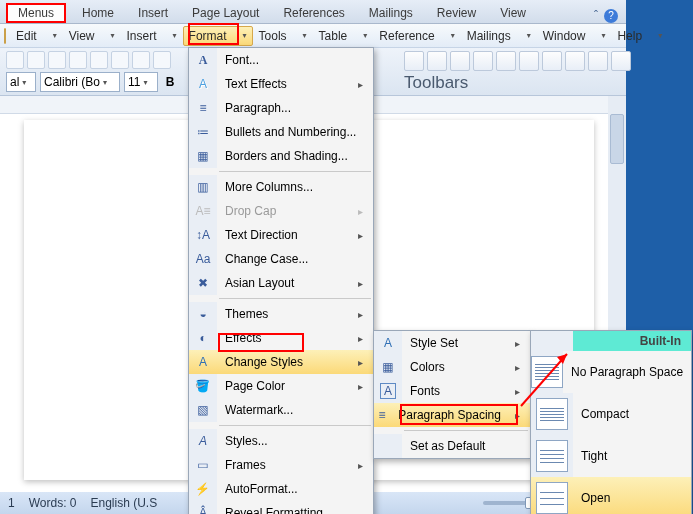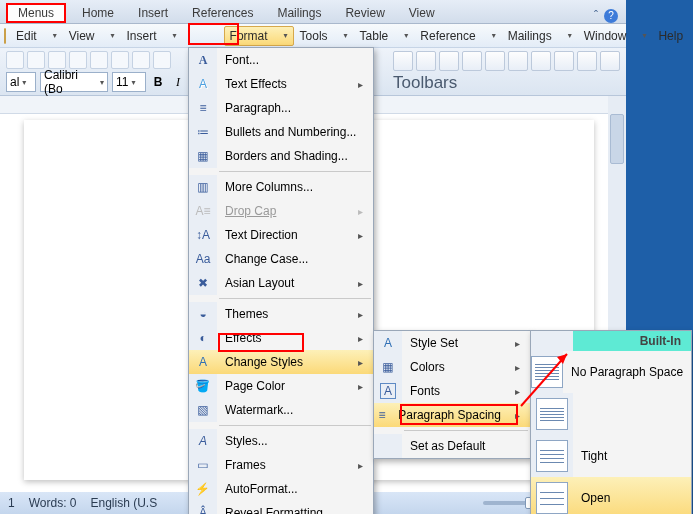--- a/index.html
+++ b/index.html
@@ -7,21 +7,21 @@
   .app{position:absolute;left:0;top:0;width:626px;height:514px;background:#fff;}
   .tabRow{height:24px;background:linear-gradient(#e6edf7,#d2ddeb);display:flex;align-items:flex-end;padding:0 6px;border-bottom:1px solid #a9b8cc;}
   .tab{padding:3px 12px;color:#3b3b3b;cursor:default;}
   .tab.first{border:2px solid red;margin-right:4px;padding:1px 10px;background:#fdfdfd;}
   .help{margin-left:auto;display:flex;align-items:center;gap:6px;padding-right:2px;}
   .helpCircle{width:14px;height:14px;border-radius:50%;background:#3d7bd9;color:#fff;text-align:center;line-height:14px;font-size:10px;}
   
   .menuBar{height:24px;background:linear-gradient(#f7fafc,#e3ecf7);display:flex;align-items:center;padding:0 4px;border-bottom:1px solid #c6d4e6;}
   .mItem{padding:3px 6px;color:#2b2b2b;display:flex;align-items:center;gap:16px;}
   .mItem .dd{font-size:8px;color:#555;}
-  .mItem.active{background:linear-gradient(#fdf0b8,#fbd978);border:1px solid #d6a84b;border-radius:2px;padding:2px 5px;margin-left:41px;}
+  .mItem.active{background:linear-gradient(#fdf0b8,#fbd978);border:1px solid #d6a84b;border-radius:2px;padding:2px 5px;}
   .fileIcon{width:16px;height:16px;background:#f7c35b;border:1px solid #caa04a;border-radius:2px;margin-right:4px;}
   
   .toolStrip{height:48px;background:linear-gradient(#eef3fa,#dbe5f1);border-bottom:1px solid #b7c6da;display:flex;align-items:center;padding:0 6px;}
   .tbtn{width:18px;height:18px;background:#f5f8fc;border:1px solid #c5d2e3;border-radius:2px;}
   .vsep{width:1px;height:28px;background:#b8c6d8;margin:0 3px;}
   .combo{height:20px;background:#fff;border:1px solid #9bb0ca;display:flex;align-items:center;padding:0 3px;font-size:11px;}
   .combo .dd{font-size:8px;margin-left:3px;color:#555;}
   .tbLabel{font-size:17px;color:#4a5a6f;}
   
   .docArea{position:absolute;left:0;top:96px;right:0;bottom:22px;background:#fff;}
@@ -35,21 +35,21 @@
   .zoomSlider .knob{position:absolute;left:42px;top:-4px;width:8px;height:12px;background:#fff;border:1px solid #7f98b8;border-radius:2px;}
   
   
   .menu{position:absolute;background:#f4f4f4;border:1px solid #9aa7b8;box-shadow:2px 3px 6px rgba(0,0,0,0.3);}
   .menu .row{display:flex;align-items:center;height:24px;padding-right:10px;position:relative;}
   .menu .row.sep{height:1px;background:#c9c9c9;margin:3px 2px 3px 30px;padding:0;}
   .menu .iconCol{width:28px;display:flex;justify-content:center;align-items:center;background:#e9eef5;height:100%;}
   .menu .ic{width:16px;height:16px;display:flex;align-items:center;justify-content:center;font-size:12px;color:#3a5c9b;}
   .menu .lbl{padding-left:8px;flex:1;white-space:nowrap;}
   .menu .arrow{font-size:10px;color:#555;margin-left:14px;}
-  .menu .row.disab .lbl{color:#9a9a9a;text-decoration:underline;}
+  .menu .row.disab .lbl{color:#9a9a9a;}
   .menu .row.hl{background:linear-gradient(#fdf0b8,#fbd978);}
   .menu .row.hl .iconCol{background:linear-gradient(#fdf0b8,#fbd978);}
   
   #menuFormat{left:188px;top:47px;width:186px;}
   #menuCS{left:373px;top:330px;width:158px;}
   #menuPS{left:530px;top:330px;width:162px;}
   
   #menuPS .row{height:42px;}
   #menuPS .iconCol{width:42px;}
   #menuPS .prevBox{width:32px;height:32px;background:#fff;border:1px solid #8ea6c4;display:flex;flex-direction:column;justify-content:center;gap:2px;padding:3px;}
@@ -71,20 +71,21 @@
 </style>
 </head>
 <body>
 
 <div class="app">
 
   <div class="tabRow">
     <div class="tab first">Menus</div>
     <div class="tab">Home</div>
     <div class="tab">Insert</div>
+    <div class="tab">Page Layout</div>
     <div class="tab">References</div>
     <div class="tab">Mailings</div>
     <div class="tab">Review</div>
     <div class="tab">View</div>
     <div class="help">
       <span style="color:#4b6a95;">ˆ</span>
       <span class="helpCircle">?</span>
     </div>
   </div>
 
@@ -142,21 +143,21 @@
         <div class="tbtn"></div>
         <div class="tbtn"></div>
         <div class="tbtn"></div>
         <div class="tbtn"></div>
       </div>
       <div style="display:flex;gap:4px;align-items:center;">
         <div class="combo" style="width:30px;">
             <span>al</span>
             <span class="dd">▾</span>
           </div>
-        <div class="combo" style="width:68px;">
+        <div class="combo" style="width:80px;">
             <span>Calibri (Bo</span>
             <span class="dd">▾</span>
           </div>
         <div class="combo" style="width:34px;">
             <span>11</span>
             <span class="dd">▾</span>
           </div>
         <div style="font-weight:bold;width:16px;text-align:center;">B</div>
         <div style="font-style:italic;width:16px;text-align:center;font-family:serif;">I</div>
       </div>
@@ -386,20 +387,21 @@
   <div class="row">
       <div class="iconCol">
         <div class="prevBox">
           <div class="ln"></div>
           <div class="ln"></div>
           <div class="ln"></div>
           <div class="ln"></div>
           <div class="ln"></div>
         </div>
       </div>
+      <div class="lbl">Compact</div>
     </div>
   <div class="row">
       <div class="iconCol">
         <div class="prevBox" style="gap:3px;">
           <div class="ln"></div>
           <div class="ln"></div>
           <div class="ln"></div>
           <div class="ln"></div>
         </div>
       </div>

